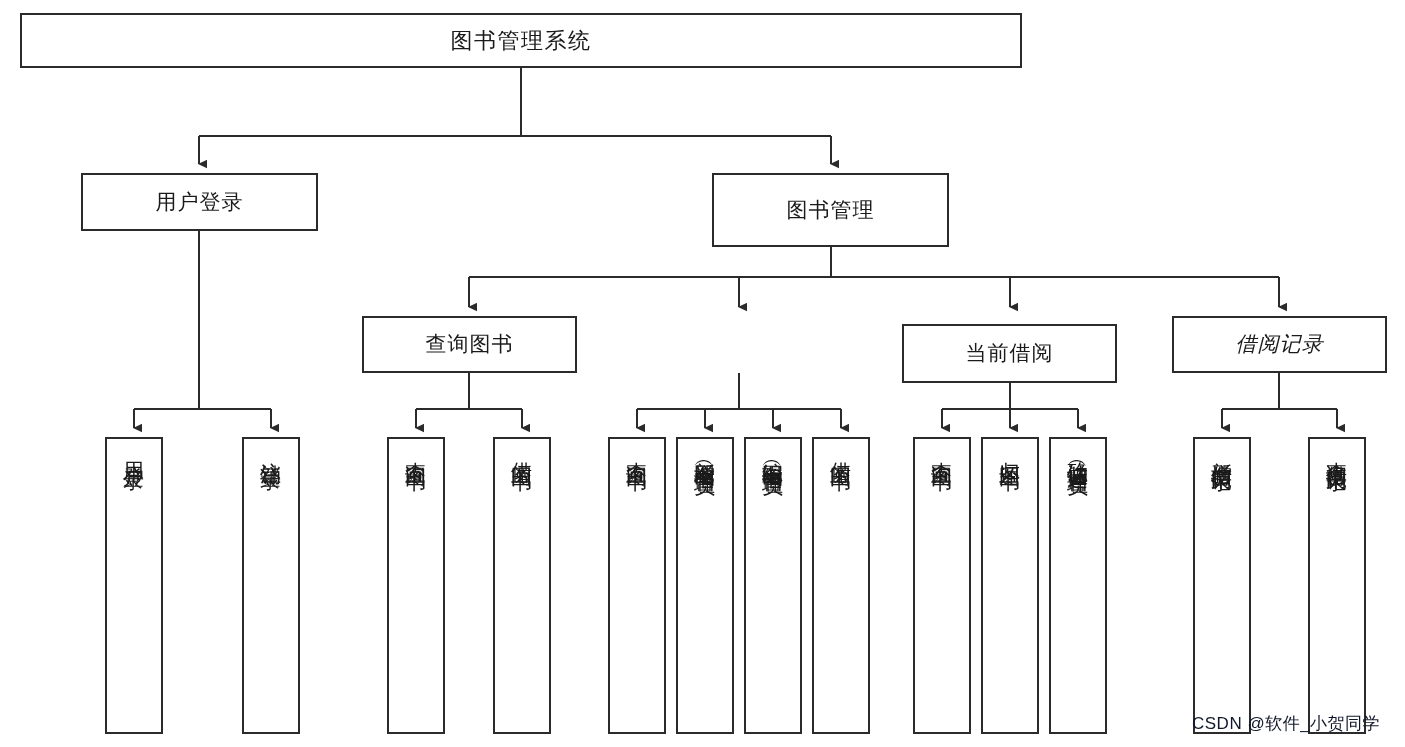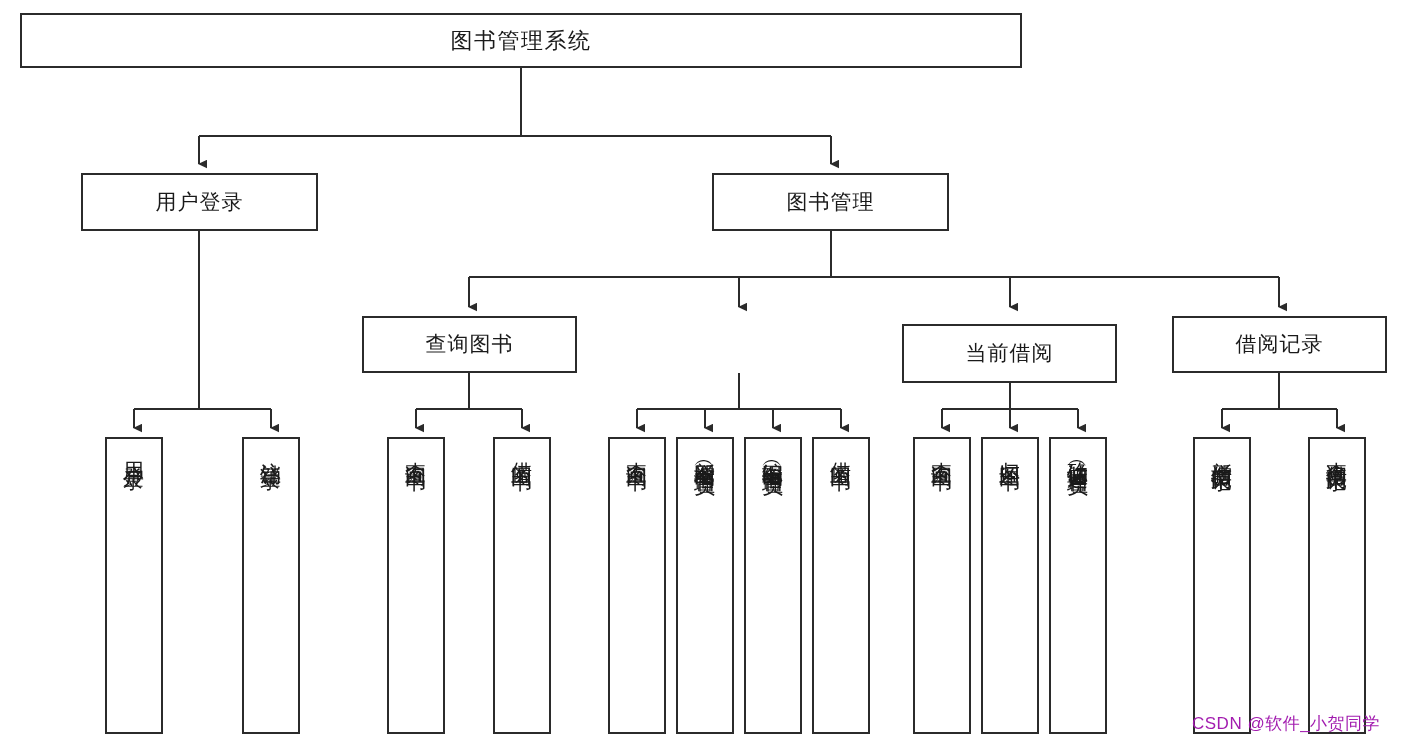--- a/index.html
+++ b/index.html
@@ -54,21 +54,21 @@
     font-size:21px;
     letter-spacing:3px;
     line-height:1;
     white-space:nowrap;
   }
   .node.v.tall .lbl{letter-spacing:2px;}
   .watermark{
     position:absolute;
     left:1192px;top:712px;
     font-size:17px;
-    color:#a21caf;
+    color:#0f172a;
     letter-spacing:0.5px;
     z-index:5;
     white-space:nowrap;
     font-family:"Liberation Sans","DejaVu Sans",sans-serif;
   }
 </style>
 </head>
 <body>
 
 <div id="diagram">
@@ -123,31 +123,31 @@
     </g>
   </svg>
 
   <div class="node h root" style="left:20px;top:13px;width:1002px;height:55px;">
     <span class="lbl">图书管理系统</span>
   </div>
 
   <div class="node h" style="left:81px;top:173px;width:237px;height:58px;">
     <span class="lbl">用户登录</span>
   </div>
-  <div class="node h" style="left:712px;top:173px;width:237px;height:58px;">
+  <div class="node h" style="left:712px;top:173px;width:237px;height:74px;">
     <span class="lbl">图书管理</span>
   </div>
 
   <div class="node h" style="left:362px;top:316px;width:215px;height:57px;">
     <span class="lbl">查询图书</span>
   </div>
   <div class="node h" style="left:902px;top:324px;width:215px;height:59px;">
     <span class="lbl">当前借阅</span>
   </div>
-  <div class="node h" style="left:1172px;top:316px;width:215px;height:57px;">
+  <div class="node h" style="left:1172px;top:316px;width:215px;height:57px;font-style:italic;">
     <span class="lbl">借阅记录</span>
   </div>
 
   <div class="node v" style="left:105px;top:437px;width:58px;height:297px;">
     <span class="lbl">用户登录</span>
   </div>
   <div class="node v" style="left:242px;top:437px;width:58px;height:297px;">
     <span class="lbl">注销登录</span>
   </div>
 

